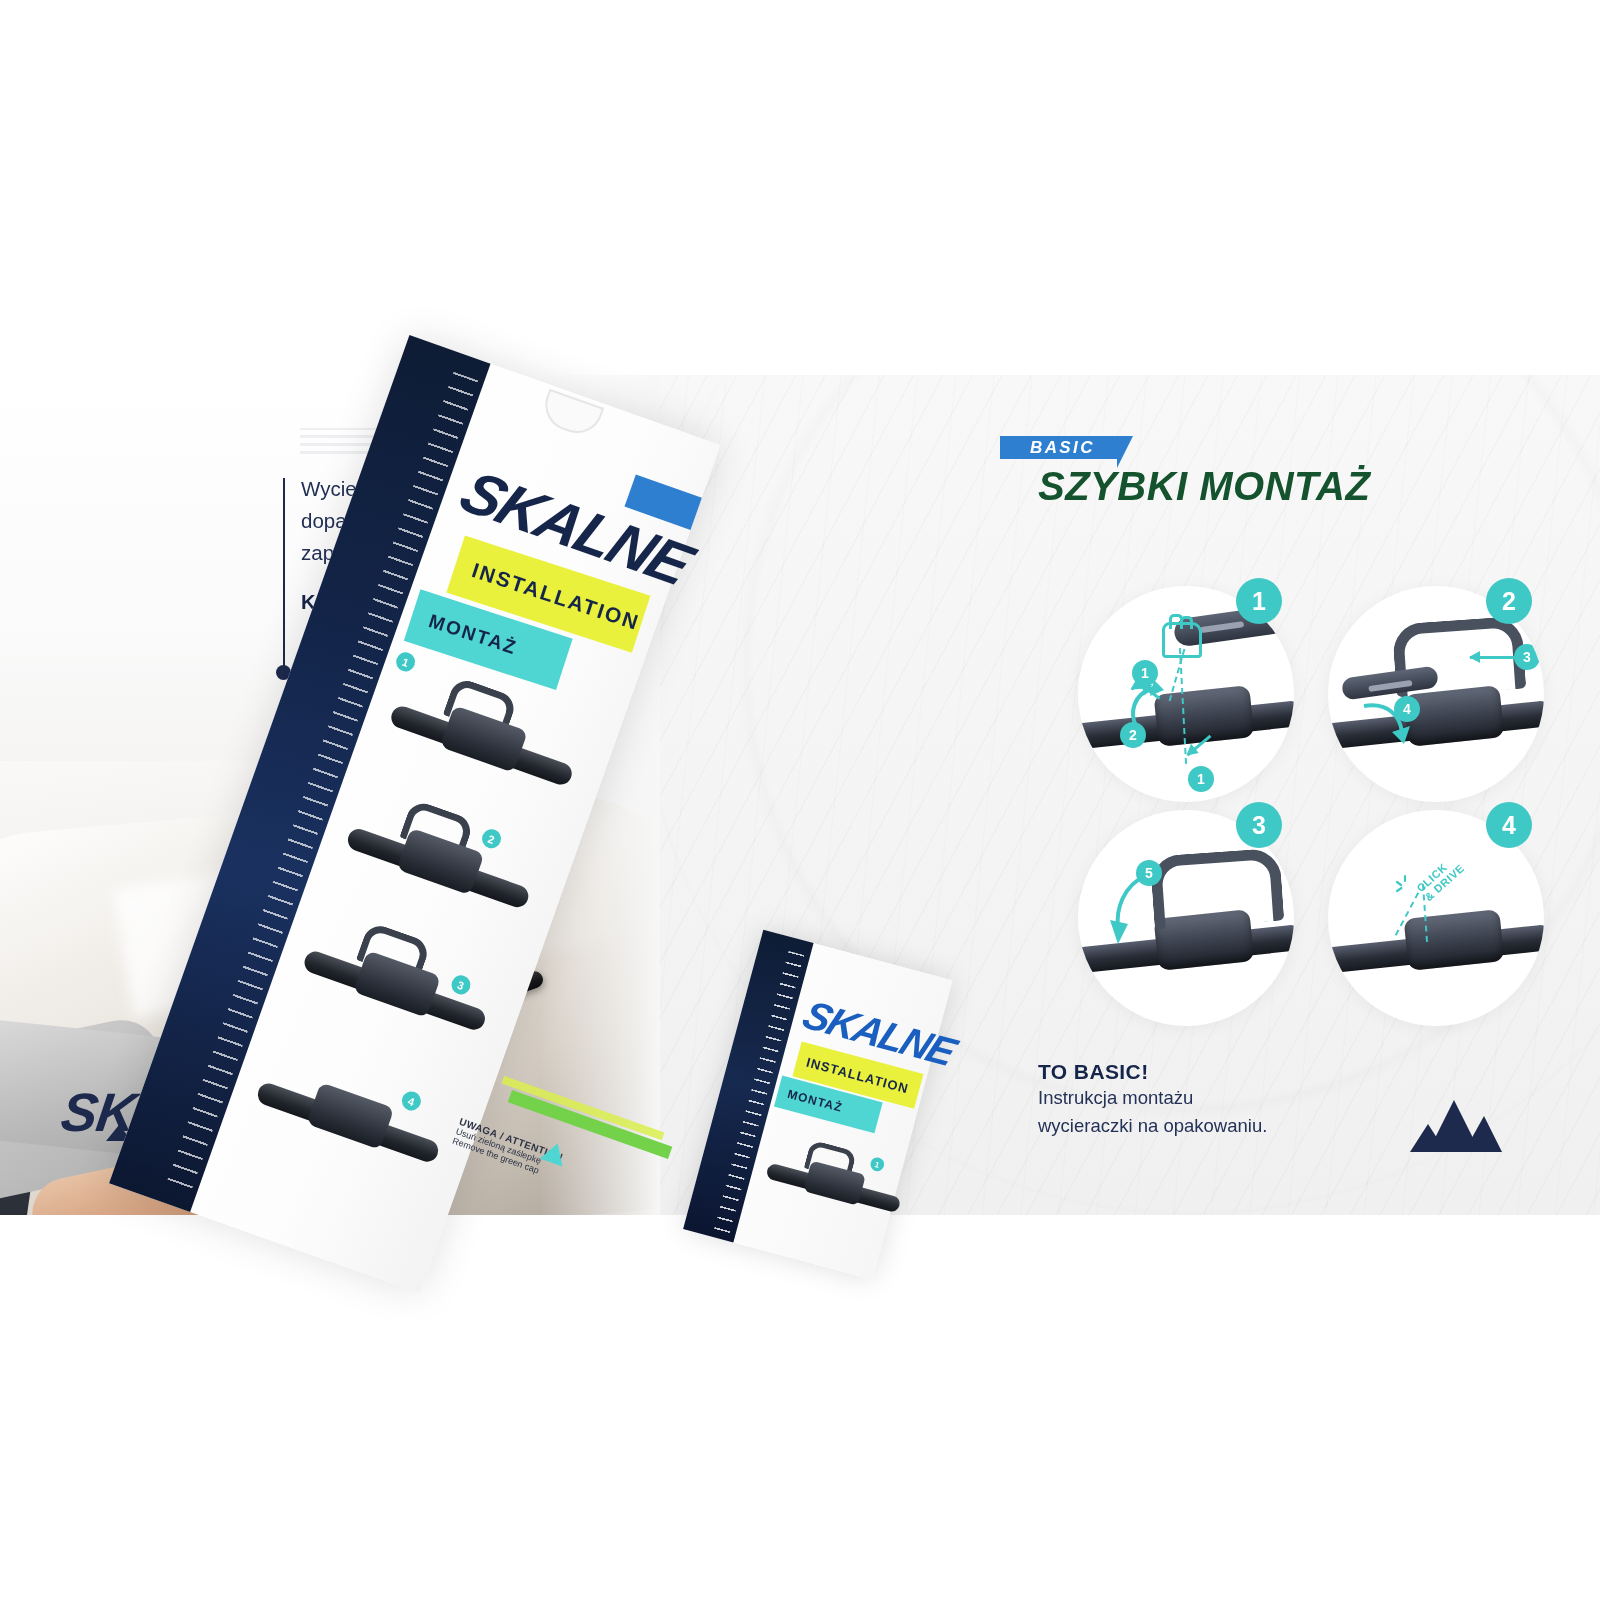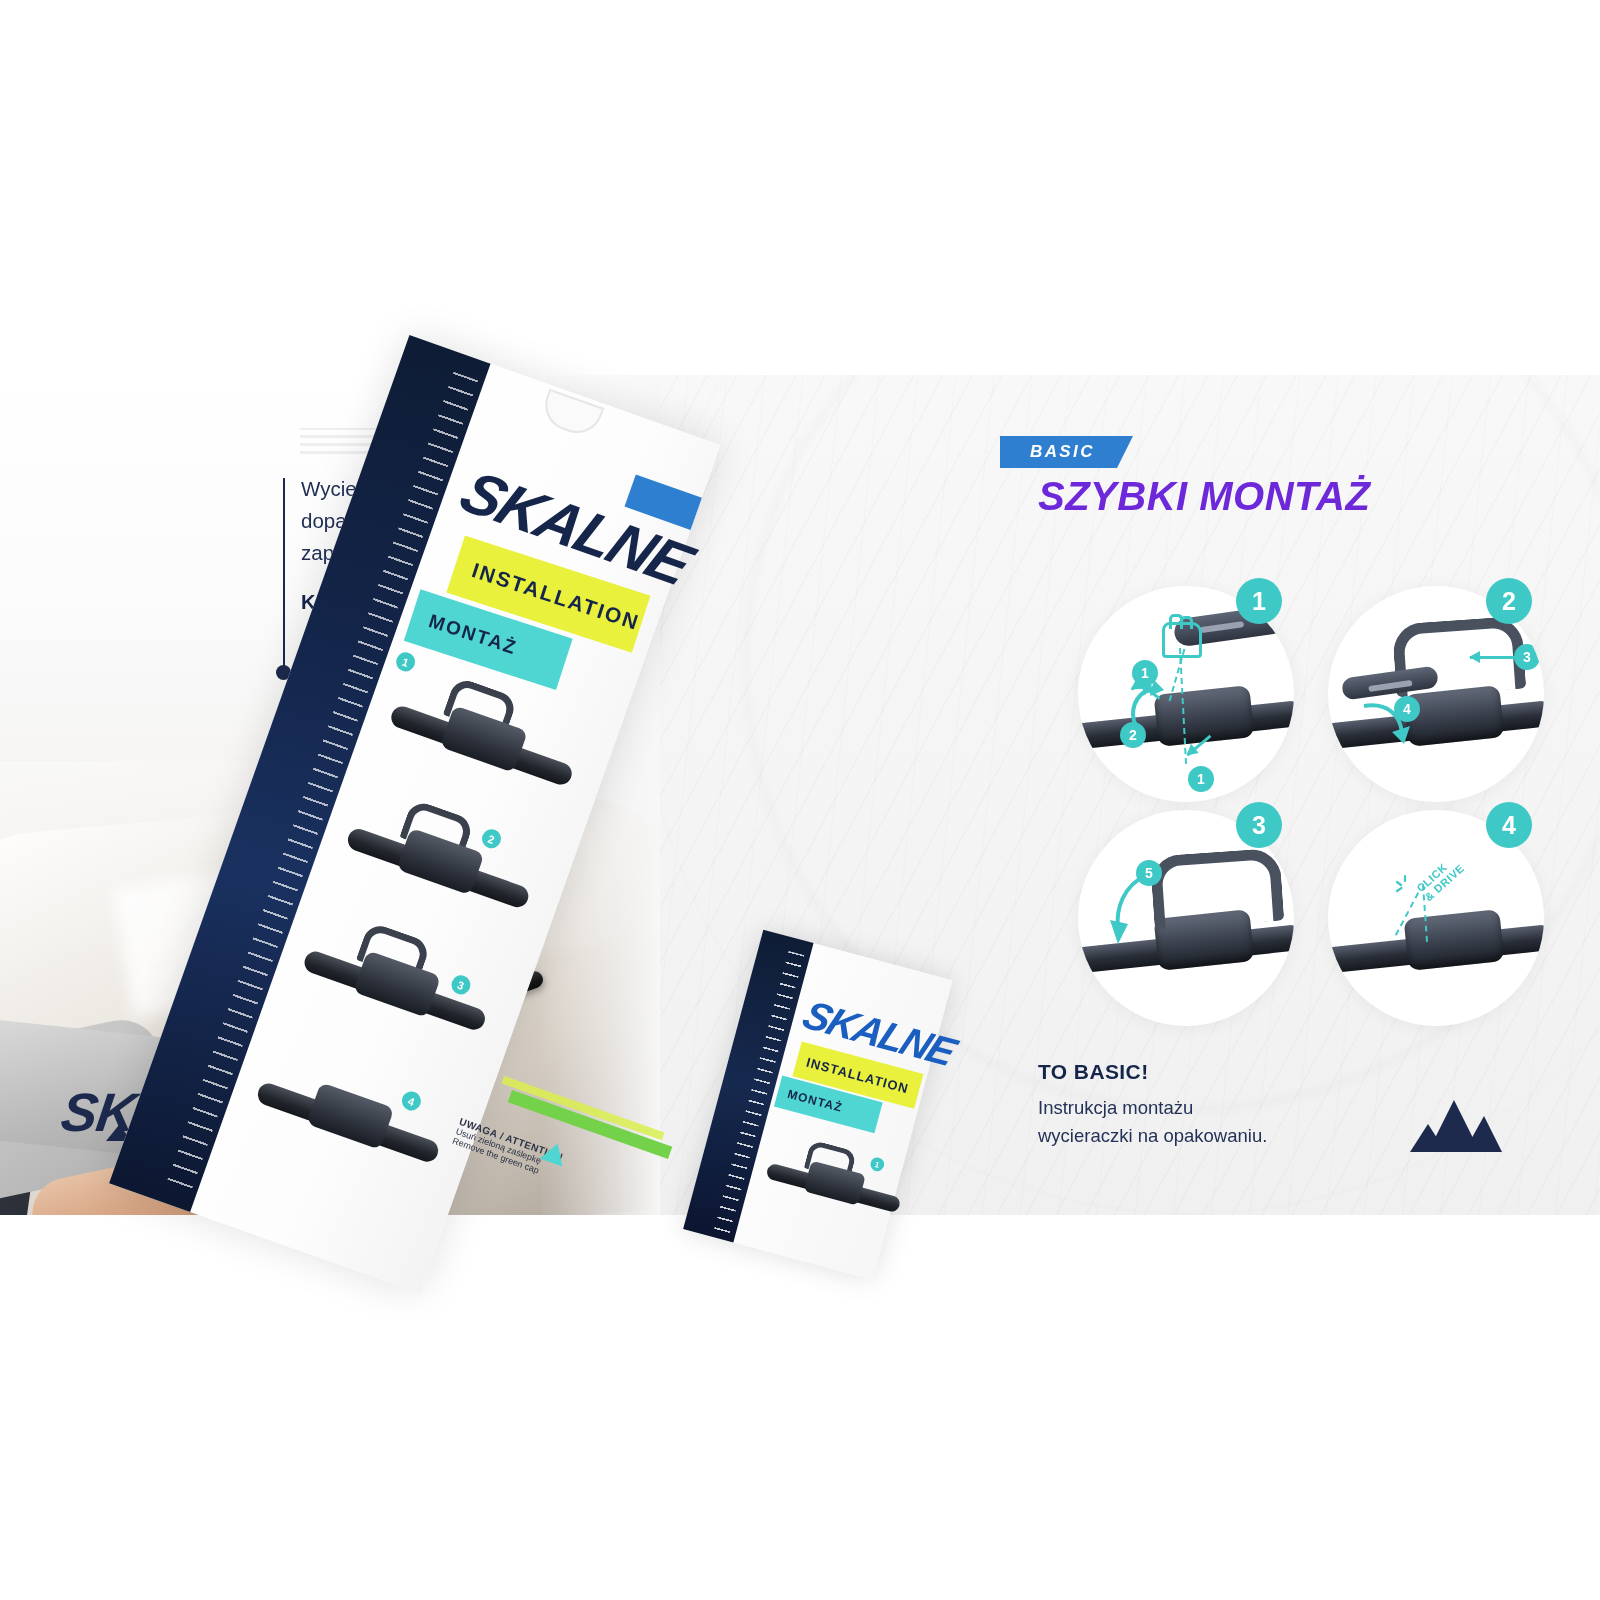--- a/index.html
+++ b/index.html
@@ -139,28 +139,28 @@
   .pack-small .tlab{position:absolute;left:56px;top:136px;width:104px;height:32px;background:#4fd6d3;}
   .pack-small .tlab span{position:absolute;left:10px;top:9px;font-size:12px;font-weight:bold;color:#16264a;letter-spacing:1px;}
 
   .warn{position:absolute;left:452px;top:1140px;width:150px;transform:rotate(19.5deg);font-size:9px;color:#2b3345;}
   .warn b{font-size:10px;letter-spacing:.4px;}
   .warn .tri{position:absolute;left:88px;top:-6px;width:0;height:0;border-left:12px solid transparent;
     border-right:12px solid transparent;border-bottom:20px solid #4fd6d3;}
   .greenstripe{position:absolute;left:505px;top:1118px;width:170px;height:13px;background:#74d14a;transform:rotate(19.5deg);}
   .greenstripe2{position:absolute;left:498px;top:1104px;width:170px;height:8px;background:#d9ef4f;transform:rotate(19.5deg);opacity:.85;}
 
-  .badge{position:absolute;left:1000px;top:436px;height:32px;padding:0 22px 0 30px;background:#2f7fd1;
+  .badge{position:absolute;left:1000px;top:436px;height:23px;padding:0 22px 0 30px;background:#2f7fd1;
     display:flex;align-items:center;}
   .badge:after{content:"";position:absolute;right:-16px;top:0;width:0;height:0;
     border-top:32px solid #2f7fd1;border-right:16px solid transparent;}
   .badge span{color:#ffffff;font-weight:bold;font-style:italic;font-size:17px;letter-spacing:2.4px;}
 
-  .rtitle{position:absolute;left:1038px;top:474px;font-style:italic;font-weight:bold;font-size:40px;
-    letter-spacing:.5px;color:#6d28d9;}
+  .rtitle{position:absolute;left:1038px;top:464px;font-style:italic;font-weight:bold;font-size:40px;
+    letter-spacing:.5px;color:#14532d;}
   .rsub{position:absolute;left:1038px;top:521px;width:340px;color:#243257;font-size:18.5px;line-height:28px;}
 
   .circles{position:absolute;left:1078px;top:578px;width:470px;height:440px;}
   .circ{position:absolute;width:216px;height:216px;border-radius:50%;background:#ffffff;overflow:hidden;
     box-shadow:0 2px 18px rgba(0,0,0,.05);}
   .circ .blade{position:absolute;left:-8px;top:126px;width:234px;height:26px;border-radius:13px;
     background:linear-gradient(180deg,#5a6070,#282d37 55%,#15181e);transform:rotate(-6deg);}
   .circ .adapter{position:absolute;left:78px;top:104px;width:96px;height:52px;border-radius:11px;
     background:linear-gradient(180deg,#636a79,#343a46 60%,#1c2027);transform:rotate(-6deg);
     box-shadow:inset 0 -5px 9px rgba(0,0,0,.4);}
@@ -182,21 +182,21 @@
   .handicon:before{content:"";position:absolute;left:4px;top:-11px;width:8px;height:12px;border:3px solid #3ec8c6;
     border-bottom:none;border-radius:5px 5px 0 0;}
   .handicon:after{content:"";position:absolute;left:15px;top:-9px;width:7px;height:10px;border:3px solid #3ec8c6;
     border-bottom:none;border-radius:5px 5px 0 0;}
   .curve{position:absolute;}
   .cdlabel{position:absolute;color:#3ec8c6;font-size:11px;font-weight:bold;line-height:12px;letter-spacing:.6px;
     transform:rotate(-42deg);}
 
   .rfoot{position:absolute;left:1038px;top:1060px;width:400px;}
   .rfoot .ft{font-size:21px;font-weight:bold;color:#16264a;letter-spacing:.4px;}
-  .rfoot .fs{margin-top:10px;font-size:18.5px;line-height:28px;color:#243257;}
+  .rfoot .fs{font-size:18.5px;line-height:28px;color:#243257;}
 
   .mtn{position:absolute;left:1398px;top:1084px;width:104px;height:70px;}
 </style>
 </head>
 <body>
 
 <div id="stage">
   <div class="banner">
     <div class="wavebg"></div>
     <div class="wavebg2"></div>

